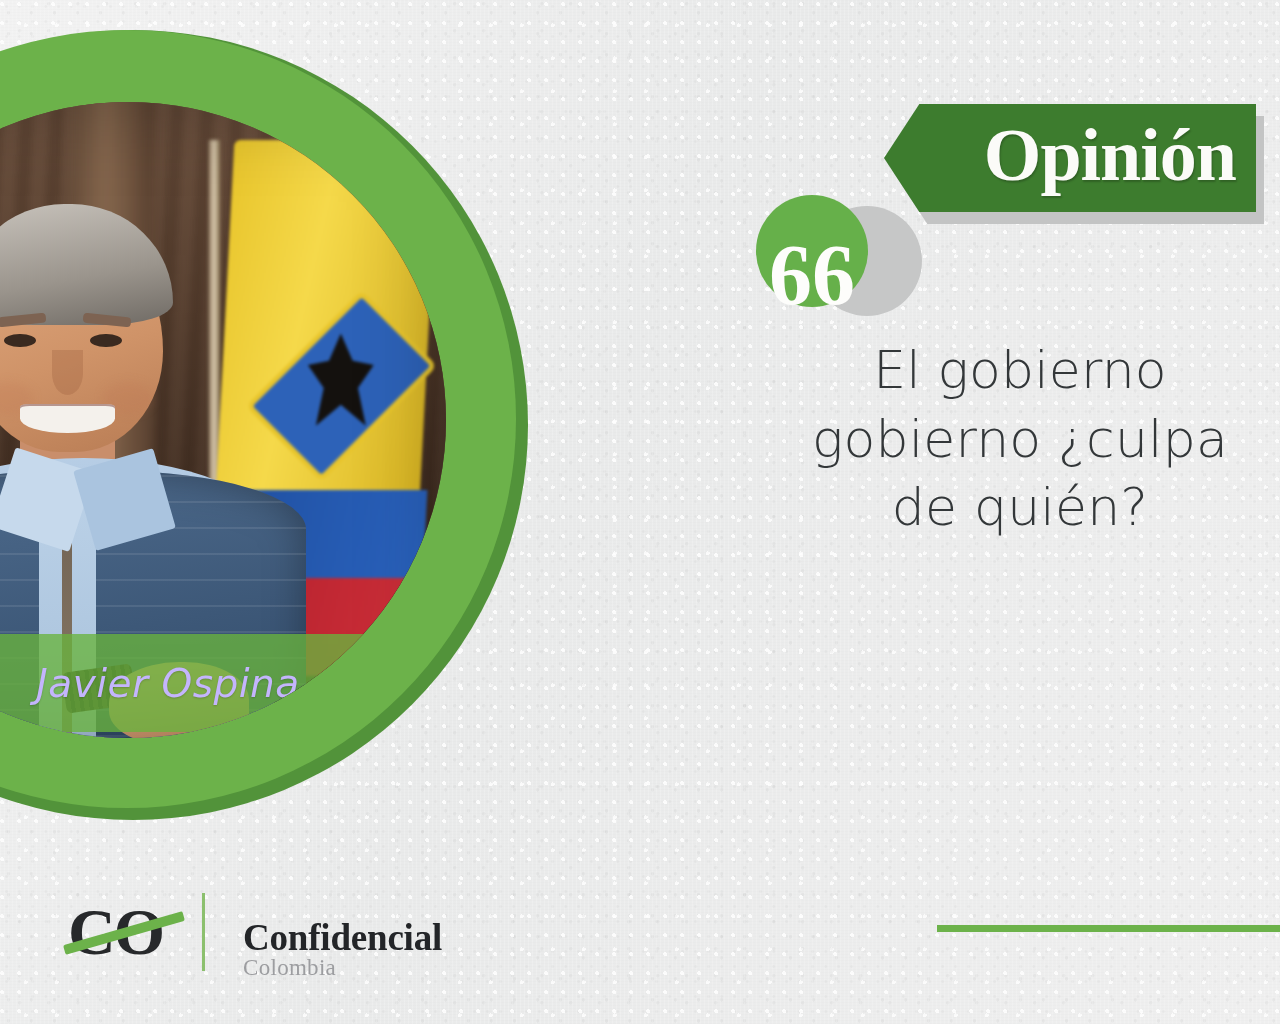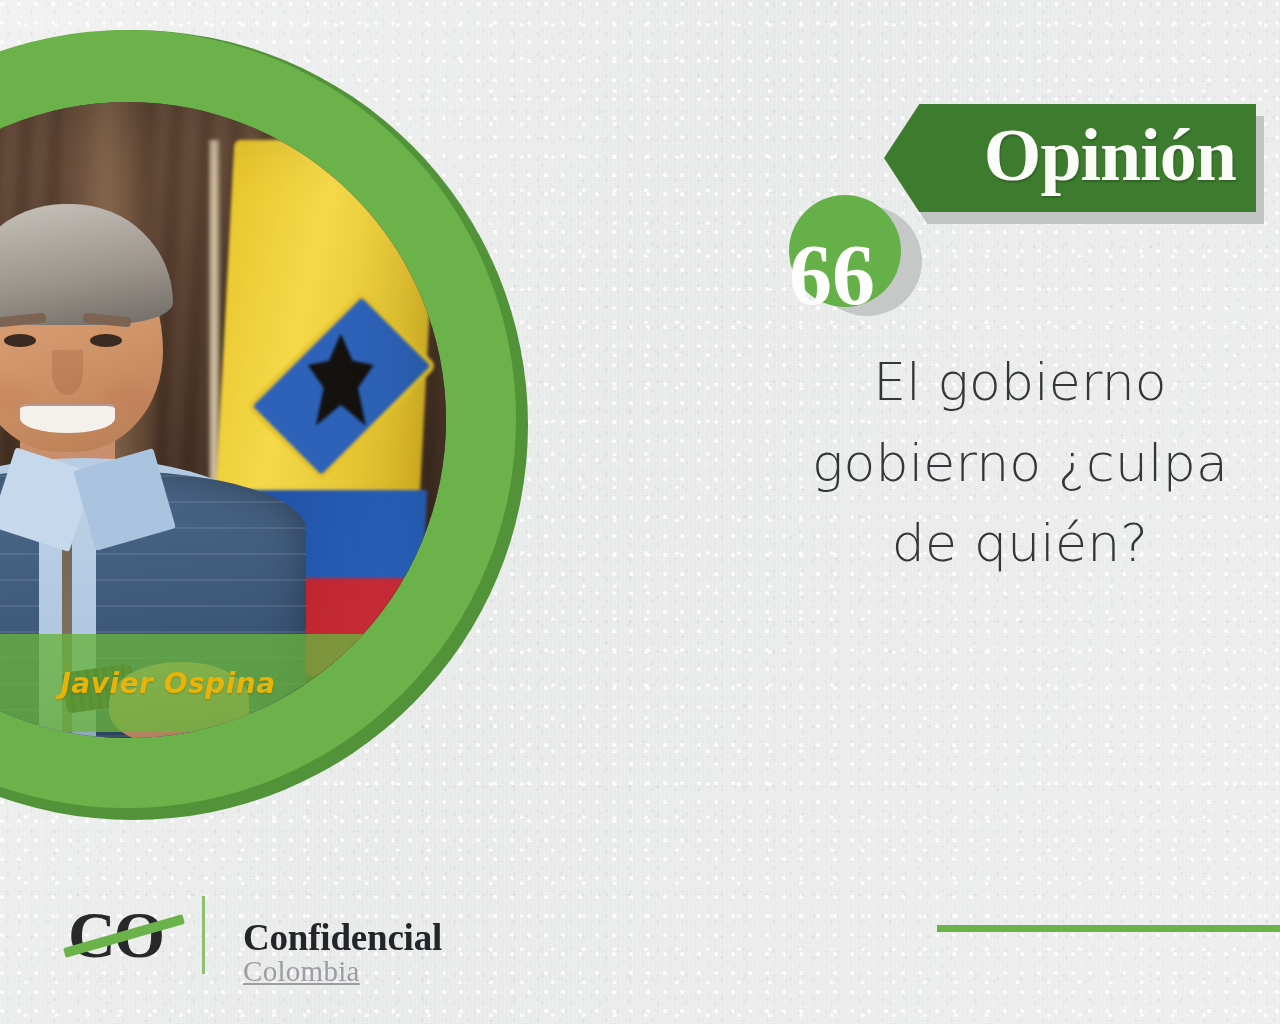--- a/index.html
+++ b/index.html
@@ -64,24 +64,24 @@
     transform:translateY(-3px);
   }
 
   
   .quote-shadow {
     position:absolute; left:812px; top:206px;
     width:110px; height:110px; border-radius:50%;
     background:#c6c7c7;
   }
   .quote-badge {
-    position:absolute; left:789px; top:195px;
+    position:absolute; left:756px; top:195px;
     width:112px; height:112px; border-radius:50%;
     background:#66b04a;
-    display:flex; align-items:center; justify-content:flex-start;
+    display:flex; align-items:center; justify-content:center;
   }
   .quote-glyph {
     font-family:"Liberation Serif", serif;
     font-weight:bold;
     font-size:86px; line-height:1;
     color:#fdfdfb;
     transform:translateY(24px);
     user-select:none;
   }
 
@@ -90,21 +90,21 @@
     position:absolute; left:770px; top:336px;
     width:500px;
     text-align:center;
     font-family:"DejaVu Sans", sans-serif;
     font-weight:300;
     font-size:52px;
     line-height:1.32;
     color:#333739;
     letter-spacing:.2px;
   }
-  .headline .ln { display:block; white-space:nowrap;margin-top:12px; }
+  .headline .ln { display:block; white-space:nowrap; }
 
   
   .photo-zone {
     position:absolute; left:-262px; top:30px;
     width:1020px; height:800px;
   }
   .ring-outer {
     position:absolute; left:0; top:0;
     width:790px; height:790px; border-radius:50%;
     background:#52933a;
@@ -308,23 +308,23 @@
   .name-band {
     position:absolute; left:0; right:0;
     top:532px; height:98px;
     background:rgba(105,179,62,.78);
     display:flex; align-items:center; justify-content:center;
     pointer-events:none;
   }
   .name-text {
     font-family:"DejaVu Sans", sans-serif;
     font-style:italic;
-    font-weight:bold;
-    font-size:28px;
-    color:#eab308;
+    font-weight:normal;
+    font-size:39px;
+    color:#c4b5fd;
     letter-spacing:.5px;
     text-shadow:0 1px 2px rgba(0,0,0,.18);
     transform:translateX(40px);
   }
 
   
   .logo-block {
     position:absolute; left:68px; top:884px;
     display:flex; align-items:center; gap:0;
   }
@@ -356,25 +356,24 @@
   .logo-title {
     font-family:"Liberation Serif", serif;
     font-weight:bold;
     font-size:37px;
     color:#232528;
     letter-spacing:-.2px;
   }
   .logo-sub {
     font-family:"Liberation Serif", serif;
     font-weight:normal;
-    font-size:29px;
+    font-size:23px;
     color:#9c9da0;
     letter-spacing:.3px;
     margin-top:-2px;
-    text-decoration:underline;
   }
 
   
   .columnista {
     position:absolute; left:786px; top:879px;
     font-family:"Liberation Serif", serif;
     font-weight:bold;
     font-size:36px;
     color:#25272a;
     letter-spacing:-.2px;

